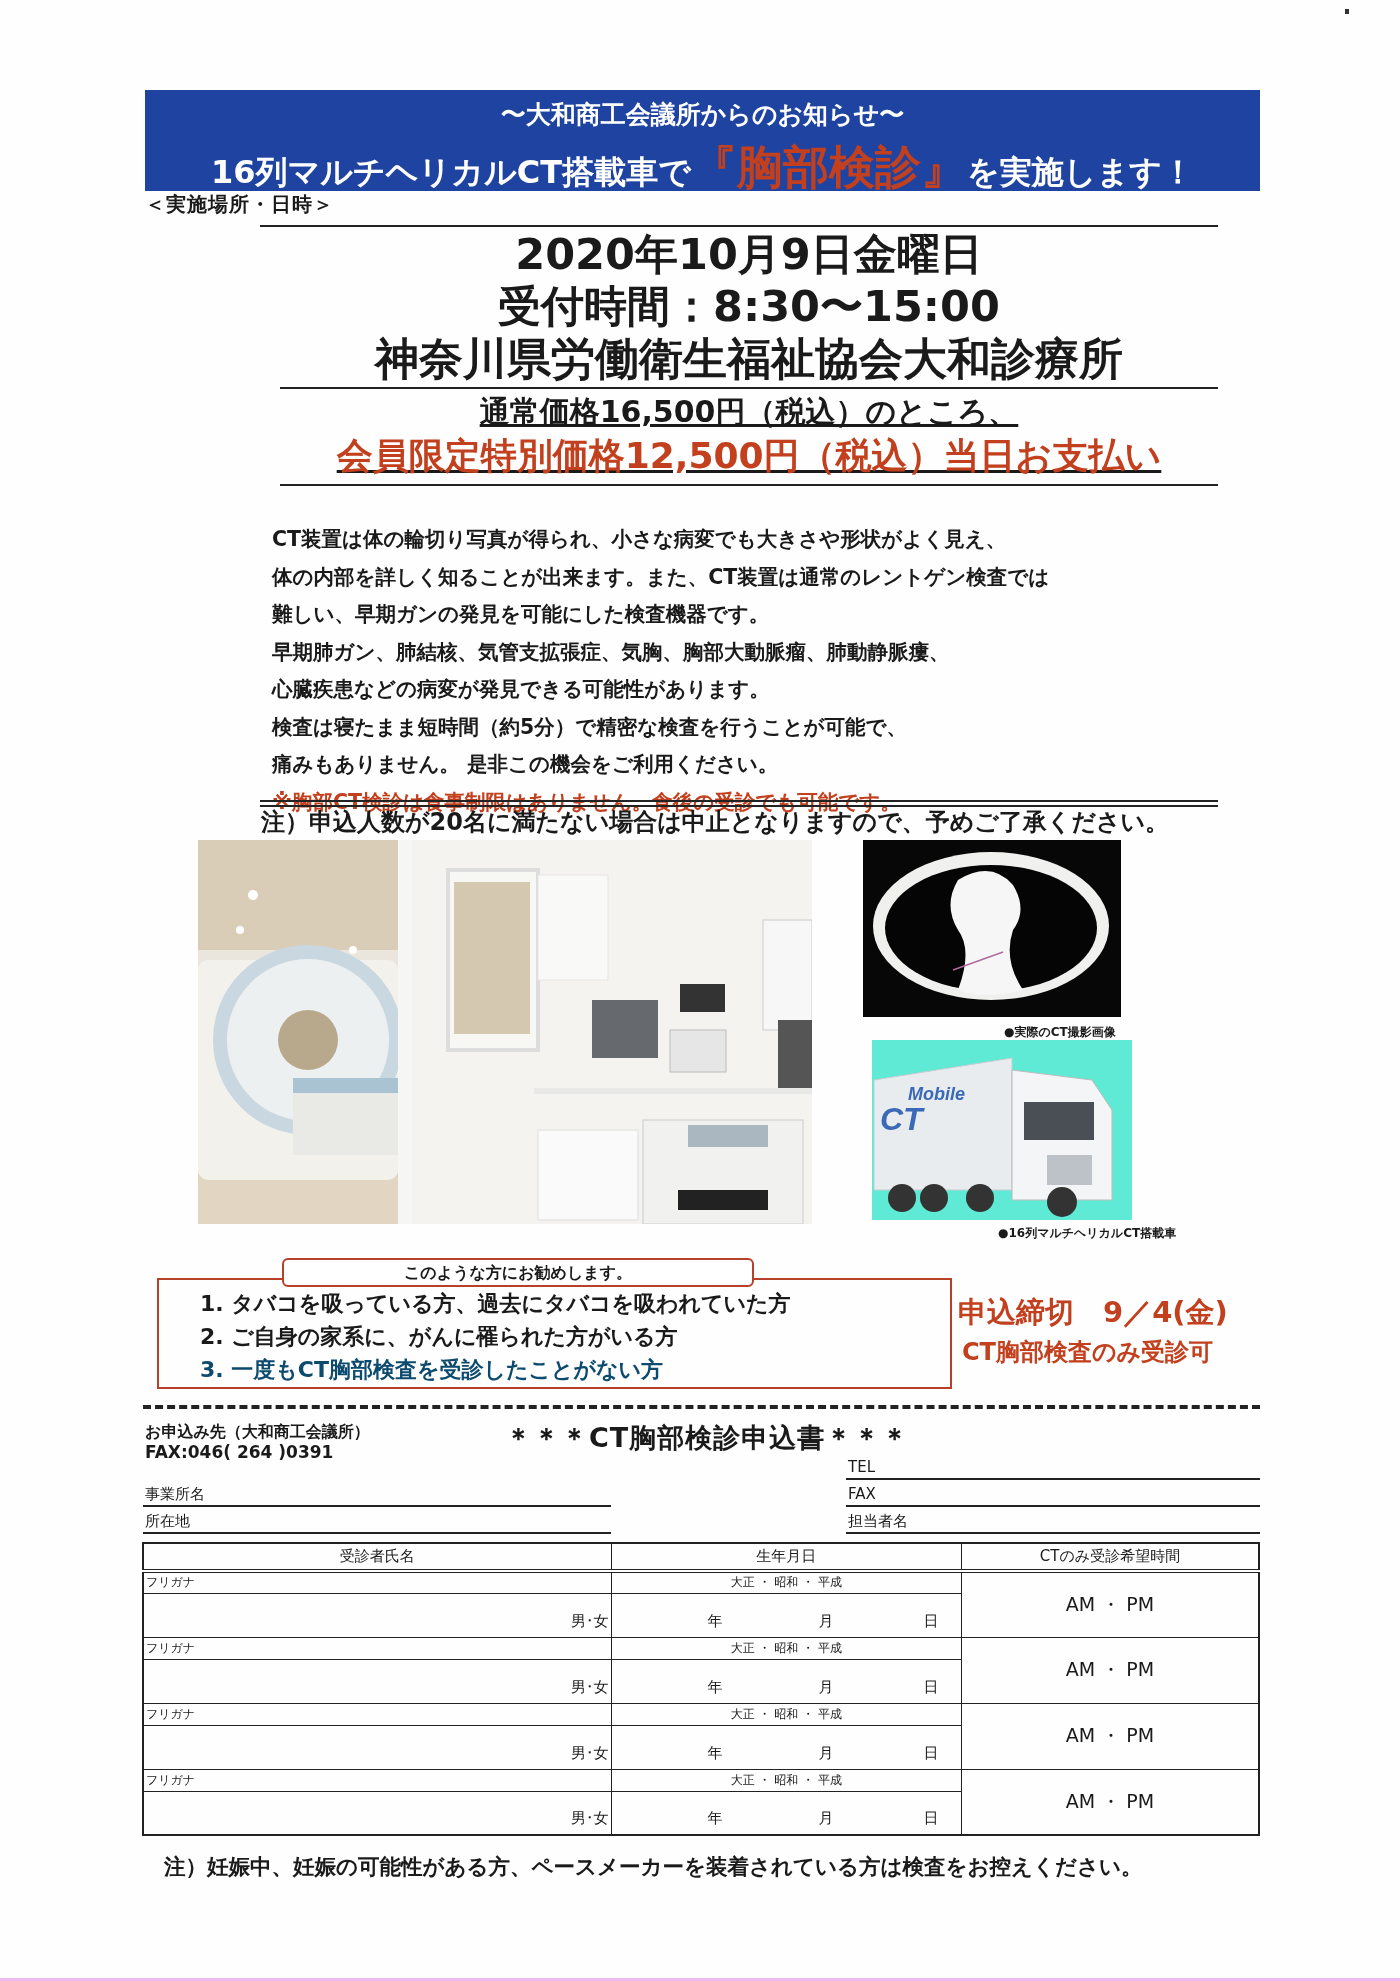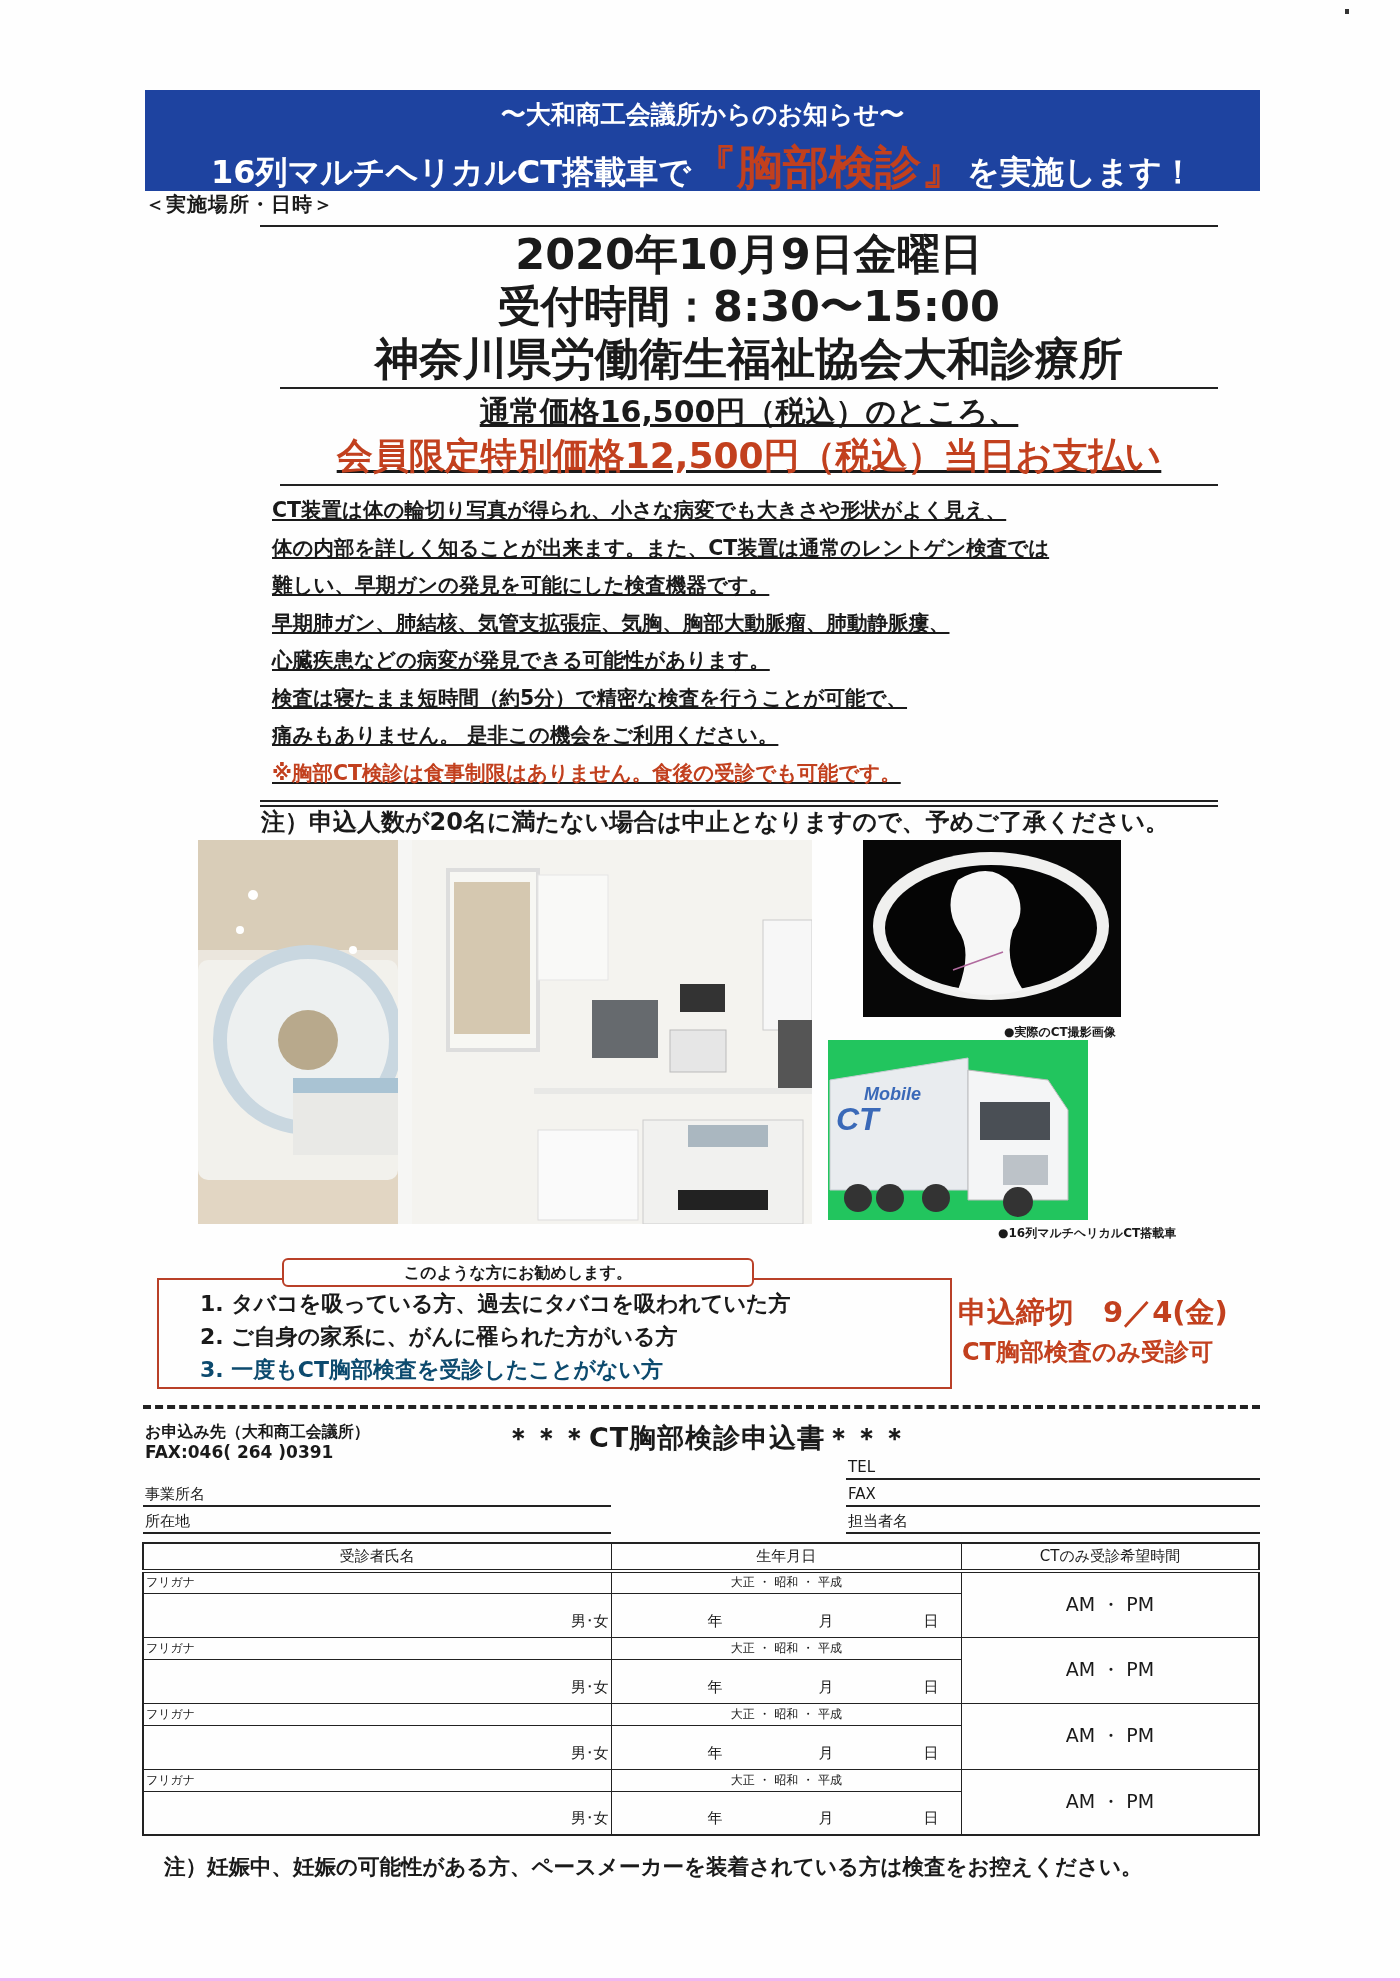--- a/index.html
+++ b/index.html
@@ -24,32 +24,32 @@
   .rule.r5 { left: 260px; top: 805px; width: 958px; }
 
   .date-block { left: 280px; top: 228px; width: 938px; text-align: center; font-weight: bold; }
   .date-block div { font-size: 43px; line-height: 52px; letter-spacing: 0px; }
   .date-block .place { font-size: 44px; line-height: 54px; }
 
   .price-block { left: 280px; top: 392px; width: 938px; text-align: center; font-weight: bold; text-decoration: underline; }
   .price-block .normal { font-size: 30px; line-height: 40px; }
   .price-block .special { font-size: 36px; line-height: 48px; color: #c2401e; }
 
-  .body-text { left: 272px; top: 492px; width: 940px; font-weight: bold; font-size: 20.5px; text-decoration: underline; }
+  .body-text { left: 272px; top: 521px; width: 940px; font-weight: bold; font-size: 20.5px; }
   .body-text p { line-height: 37.5px; }
   .body-text p.red { color: #c2401e; }
 
   .notice { left: 261px; top: 806px; font-size: 24px; font-weight: bold; }
 
   
   .photo-main { left: 198px; top: 840px; width: 614px; height: 384px; background: #e8e4dc; overflow: hidden; }
   .photo-ct { left: 863px; top: 840px; width: 258px; height: 177px; background: #070707; overflow: hidden; }
   .cap { font-size: 12px; font-weight: bold; }
   .cap.c1 { left: 1004px; top: 1024px; }
-  .photo-truck { left: 828px; top: 1040px; width: 260px; height: 180px; background: #22c55e; overflow: hidden; }
+  .photo-truck { left: 872px; top: 1040px; width: 260px; height: 180px; background: #5eead4; overflow: hidden; }
   .cap.c2 { left: 998px; top: 1225px; }
 
   
   .rec-box { left: 157px; top: 1278px; width: 795px; height: 111px; border: 2px solid #b94028; }
   .rec-tab { left: 282px; top: 1258px; width: 472px; height: 29px; border: 2px solid #b94028; border-radius: 6px; background: #fff; text-align: center; font-weight: bold; font-size: 16px; line-height: 25px; }
   .rec-list { left: 200px; top: 1287px; font-weight: bold; font-size: 22px; }
   .rec-list div { line-height: 33px; }
   .rec-list .red { color: #0c4a6e; }
   .deadline { left: 958px; top: 1293px; color: #c2401e; font-weight: bold; font-size: 29px; }
   .deadline-sub { left: 962px; top: 1336px; color: #c2401e; font-weight: bold; font-size: 24px; }

